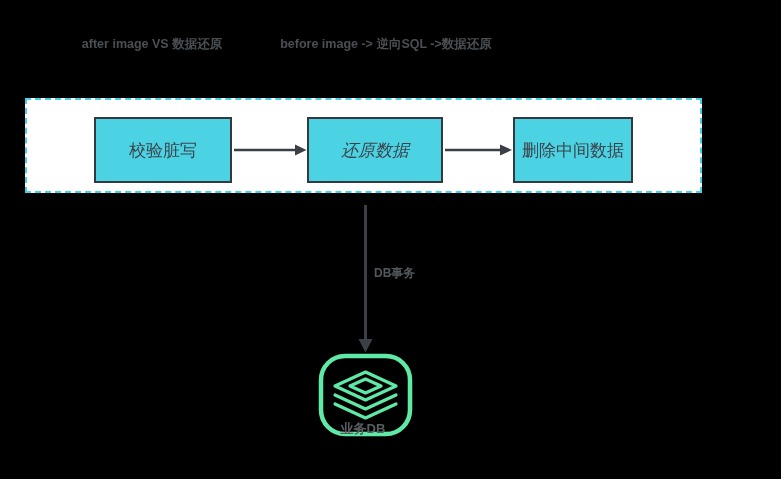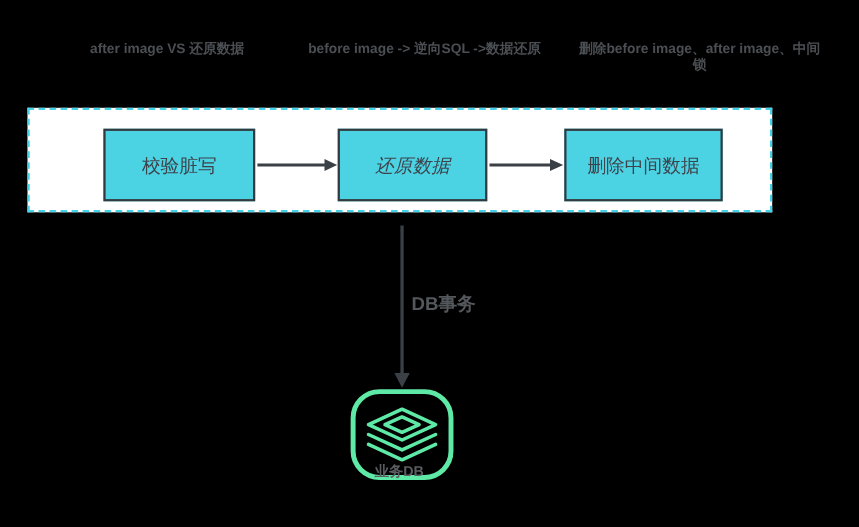--- a/index.html
+++ b/index.html
@@ -44,33 +44,33 @@
     border: 2.5px solid #33393e;
     display: flex;
     align-items: center;
     justify-content: center;
     color: #3d434b;
     font-size: 17px;
     font-weight: 400;
   }
   .box1 { left: 94px;  width: 138px; }
   .box2 { left: 307px; width: 136px; font-style: italic; }
-  .box3 { left: 513px; width: 144px; }
+  .box3 { left: 513px; width: 120px; }
   .arrows-layer {
     position: absolute;
     left: 0; top: 0;
     width: 781px; height: 479px;
     pointer-events: none;
   }
   .edge-label {
     position: absolute;
     left: 374px;
     top: 265px;
     color: #54585c;
-    font-size: 17px;
+    font-size: 12px;
     font-weight: 700;
     white-space: nowrap;
   }
   .db-icon {
     position: absolute;
     left: 318px;
     top: 353px;
     width: 95px;
     height: 84px;
   }
@@ -84,28 +84,24 @@
     font-weight: 700;
     white-space: nowrap;
   }
 </style>
 </head>
 <body>
 
 <div class="canvas">
 
   <div class="annot annot1">
-    <span class="annot-line">after image VS 还原数据</span>
+    <span class="annot-line">after image VS 数据还原</span>
   </div>
   <div class="annot annot2">
     <span class="annot-line">before image -&gt; 逆向SQL -&gt;数据还原</span>
-  </div>
-  <div class="annot annot3">
-    <div class="annot-line">删除before image、after image、中间</div>
-    <div class="annot-line">锁</div>
   </div>
 
   <div class="panel"></div>
 
   <div class="flow-box box1">
     <span>校验脏写</span>
   </div>
   <div class="flow-box box2">
     <span>还原数据</span>
   </div>

